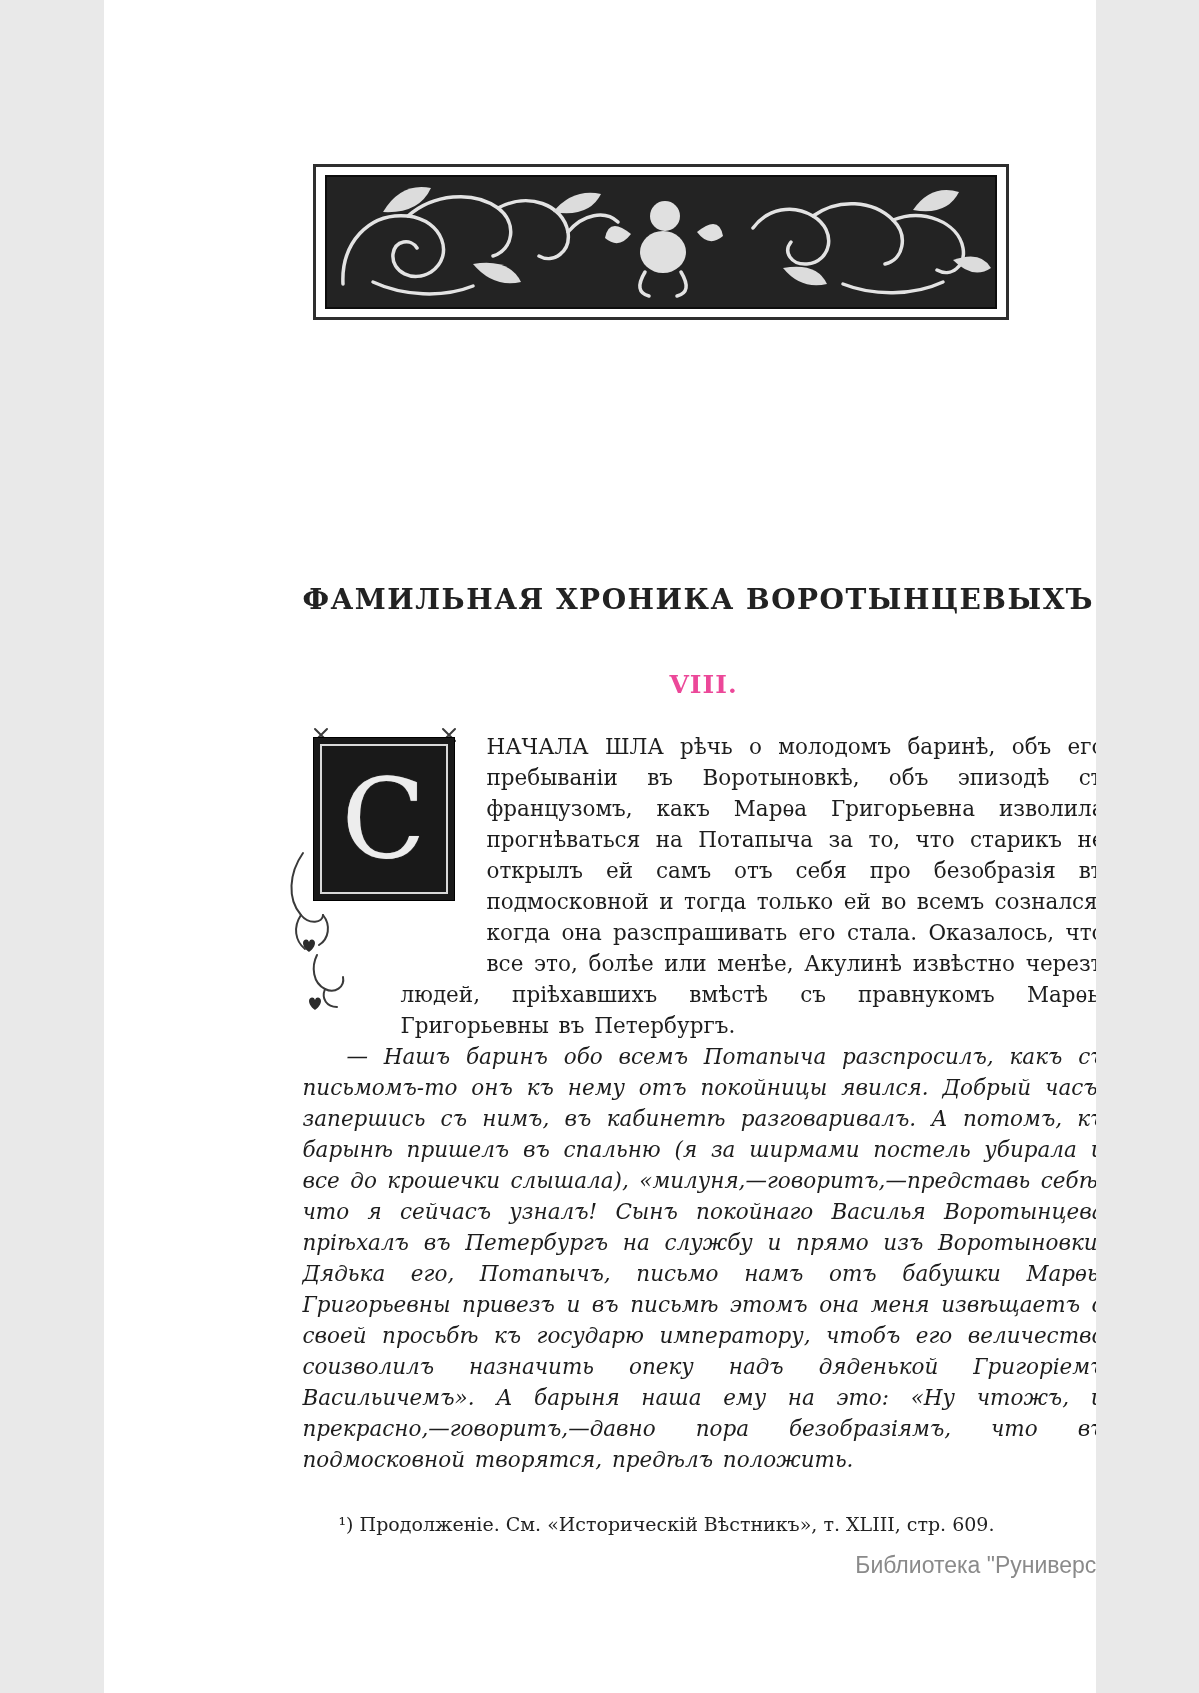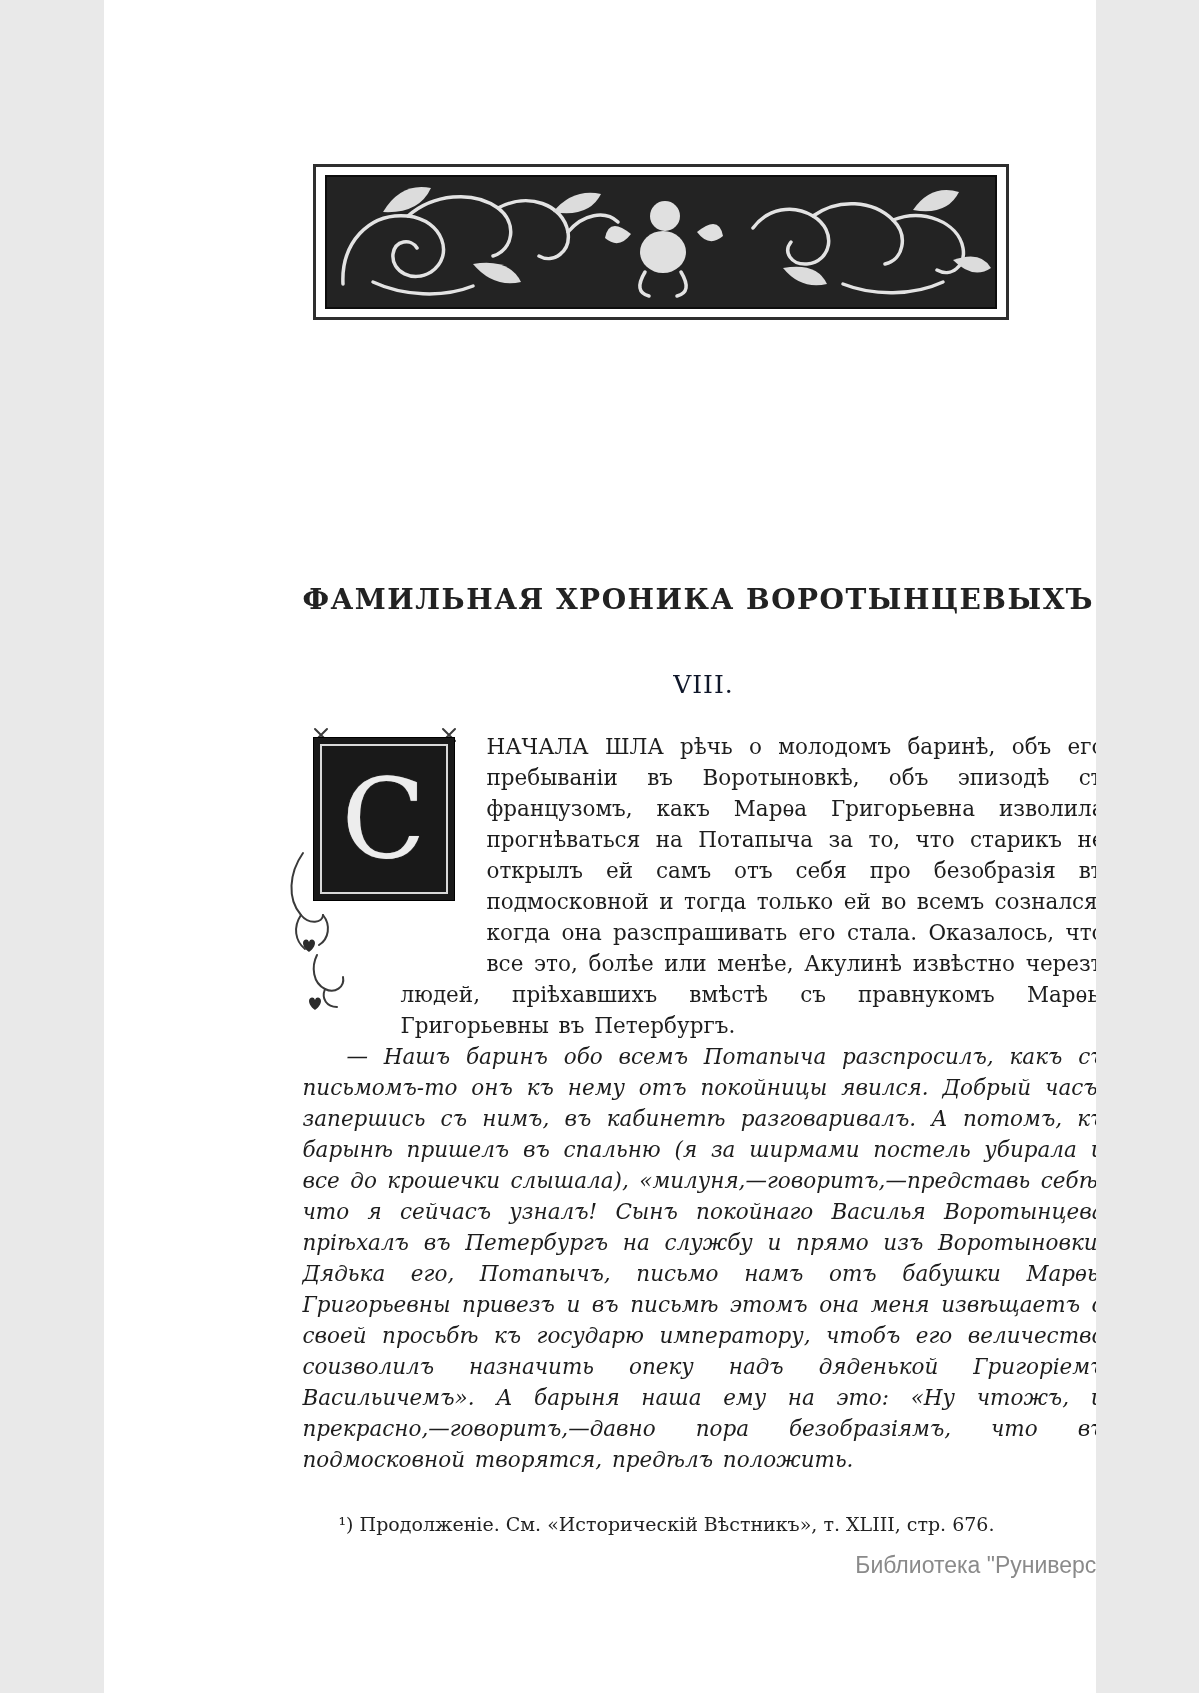--- a/index.html
+++ b/index.html
@@ -24,21 +24,21 @@
   h1.title {
     margin:0; text-align:center;
     font-size:28px; font-weight:700;
     letter-spacing:1.5px; color:#222222;
     white-space:nowrap;
   }
   h1.title .mark { font-size:16px; vertical-align:9px; letter-spacing:0; font-weight:400; }
 
   h2.section {
     margin:54px 0 32px; text-align:center;
-    font-size:25px; font-weight:400; letter-spacing:1px; color:#0f172a;
+    font-size:25px; font-weight:700; letter-spacing:1px; color:#ec4899;
   }
 
   .bodytext {
     font-size:21.5px; line-height:31px;
     text-align:justify; word-spacing:0.14em;
   }
   .bodytext p { margin:0; }
   .bodytext p.p2 { text-indent:44px;font-style:italic; }
 
   
@@ -142,19 +142,19 @@
           </span><span class="cap-float2"><svg viewBox="0 0 98 64" width="98" height="64">
             <g stroke="#3a3a3a" stroke-width="2" fill="none" stroke-linecap="round">
               <path d="M14,4 C8,16 10,32 22,38 C32,43 42,36 40,26"></path>
               <path d="M22,38 C18,48 24,56 34,56"></path>
             </g>
             <path d="M18,50 C18,46 13,45 12,49 C11,45 6,46 6,50 C6,55 12,59 12,59 C12,59 18,55 18,50Z" fill="#2b2b2b"></path>
           </svg></span><span>НАЧАЛА ШЛА рѣчь о молодомъ баринѣ, объ его пребываніи въ Воротыновкѣ, объ эпизодѣ съ французомъ, какъ Марѳа Григорьевна изволила прогнѣваться на Потапыча за то, что старикъ не открылъ ей самъ отъ себя про безобразія въ подмосковной и тогда только ей во всемъ сознался, когда она разспрашивать его стала. Оказалось, что все это, болѣе или менѣе, Акулинѣ извѣстно черезъ людей, пріѣхавшихъ вмѣстѣ съ правнукомъ Марѳы Григорьевны въ Петербургъ.</span></p>
       <p class="p2">— Нашъ баринъ обо всемъ Потапыча разспросилъ, какъ съ письмомъ-то онъ къ нему отъ покойницы явился. Добрый часъ, запершись съ нимъ, въ кабинетѣ разговаривалъ. А потомъ, къ барынѣ пришелъ въ спальню (я за ширмами постель убирала и все до крошечки слышала), «милуня,—говоритъ,—представь себѣ, что я сейчасъ узналъ! Сынъ покойнаго Василья Воротынцева пріѣхалъ въ Петербургъ на службу и прямо изъ Воротыновки. Дядька его, Потапычъ, письмо намъ отъ бабушки Марѳы Григорьевны привезъ и въ письмѣ этомъ она меня извѣщаетъ о своей просьбѣ къ государю императору, чтобъ его величество соизволилъ назначить опеку надъ дяденькой Григоріемъ Васильичемъ». А барыня наша ему на это: «Ну чтожъ, и прекрасно,—говоритъ,—давно пора безобразіямъ, что въ подмосковной творятся, предѣлъ положить.</p>
     </div>
 
-    <div class="footnote">¹) Продолженіе. См. «Историческій Вѣстникъ», т. XLIII, стр. 676.</div>
+    <div class="footnote">¹) Продолженіе. См. «Историческій Вѣстникъ», т. XLIII, стр. 609.</div>
 
   </div>
 
   <div class="watermark">Библиотека "Руниверс"</div>
 
 </div>
 
 </body></html>

